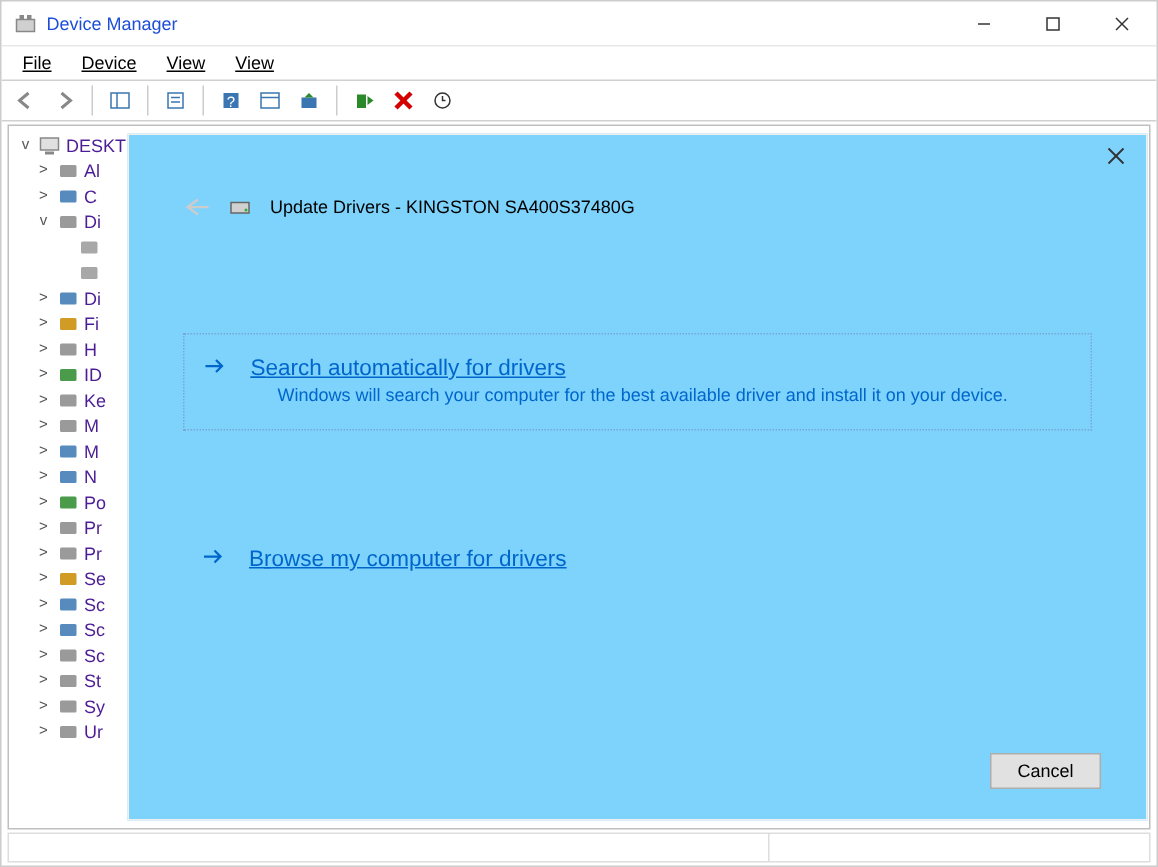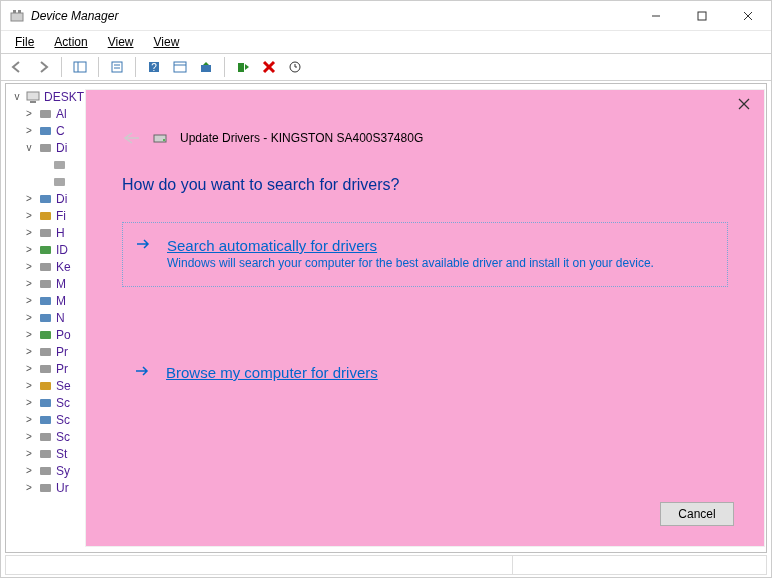--- a/index.html
+++ b/index.html
@@ -18,21 +18,21 @@
   height: 30px;
   display: flex;
   align-items: center;
   padding-left: 8px;
   border-bottom: 1px solid #e8e8e8;
 }
 .titlebar .app-icon {
   width:16px; height:16px; margin-right:6px;
   display:flex;align-items:center;justify-content:center;
 }
-.titlebar .title { color:#000000;font-style:italic; }
+.titlebar .title { color:#1d4ed8; }
 .win-controls { margin-left:auto; display:flex; }
 .win-controls div { width:46px; height:30px; display:flex;align-items:center;justify-content:center; color:#555; }
 
 .menubar { height:22px; display:flex; align-items:center; padding:0 4px;text-decoration:underline; }
 .menubar span { padding:2px 10px; }
 
 .toolbar {
   height:28px;
   border-top:1px solid #d0d0d0;
   border-bottom:1px solid #d0d0d0;
@@ -52,38 +52,38 @@
 .tree-row .exp { width:10px; text-align:center; color:#555; font-size:10px;}
 .tree-row .ticon { width:16px;height:16px; display:flex;align-items:center;justify-content:center;}
 .tree-row .lbl { color:#4c1d95; }
 .ind1 { padding-left:12px; }
 .ind2 { padding-left:26px; }
 
 .dialog {
   position:absolute;
   left:84px; top:88px;
   right:6px; bottom:30px;
-  background:#f9a8d4;
+  background:#7dd3fc;
   border:1px solid #f0f0f0;
 }
 .dialog-close { position:absolute; right:14px; top:8px; font-size:16px; color:#555;}
 .dlg-header { position:absolute; left:36px; top:40px; display:flex; align-items:center; gap:12px;}
 .dlg-back { color:#bbb; font-size:18px;}
 .dlg-title { color:#000; font-size:12px;}
 .dlg-heading { position:absolute; left:36px; top:86px; font-size:16px; color:#003399; font-weight:400;}
 .option {
   position:absolute; left:36px; right:36px;
   padding:14px 12px 14px 44px;
   cursor:pointer;
 }
 .option.selected { border:1px dotted #7ba7d7; }
 .option .arrow { position:absolute; left:12px; top:14px; color:#0066cc; font-size:16px;}
 .option .opt-title { color:#0066cc; font-size:15px;text-decoration:underline; }
 .option .opt-title .ul { text-decoration:underline; }
-.option .opt-desc { color:#0066cc; font-size:12px; margin-top:2px; line-height:1.3;}
+.option .opt-desc { color:#0066cc; font-size:12px; margin-top:2px; line-height:1.3;margin-left:18px;}
 .opt1 { top:132px; }
 .opt2 { top:260px; }
 .dlg-buttons { position:absolute; right:30px; bottom:20px; }
 .dlg-buttons button {
   width:74px; height:24px;
   border:1px solid #adadad;
   background:#e1e1e1;
   font-family:inherit; font-size:12px;
 }
 svg { display:block; }
@@ -115,21 +115,21 @@
         <svg width="10" height="10">
           <line x1="1" y1="1" x2="9" y2="9" stroke="#333"></line>
           <line x1="9" y1="1" x2="1" y2="9" stroke="#333"></line>
         </svg>
       </div>
   </div>
 </div>
 
 <div class="menubar">
   <span>File</span>
-  <span>Action</span>
+  <span>Device</span>
   <span>View</span>
   <span>View</span>
 </div>
 
 <div class="toolbar">
   <div class="tb">
       <svg width="16" height="14">
         <path d="M10 2 L4 7 L10 12" fill="none" stroke="#888" stroke-width="2"></path>
       </svg>
     </div>
@@ -436,21 +436,20 @@
         </svg>
     </span>
     <span>
         <svg width="16" height="16">
           <rect x="2" y="5" width="12" height="7" fill="#d0d0d0" stroke="#666"></rect>
           <circle cx="12" cy="10" r="1" fill="#3a3"></circle>
         </svg>
       </span>
     <span class="dlg-title">Update Drivers - KINGSTON SA400S37480G</span>
   </div>
-  <div class="dlg-heading">How do you want to search for drivers?</div>
 
   <div class="option opt1 selected">
     <span class="arrow">
       <svg width="16" height="14">
           <path d="M2 7 L13 7 M9 3 L13 7 L9 11" fill="none" stroke="#0066cc" stroke-width="1.5"></path>
         </svg>
     </span>
     <div class="opt-title"><span class="ul">S</span><span>earch automatically for drivers</span></div>
     <div class="opt-desc">Windows will search your computer for the best available driver and install it on your device.</div>
   </div>

